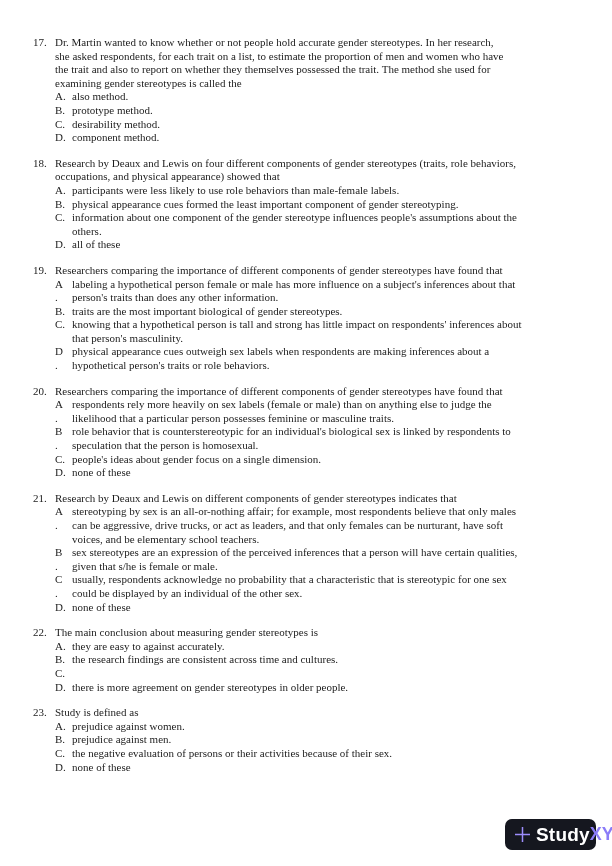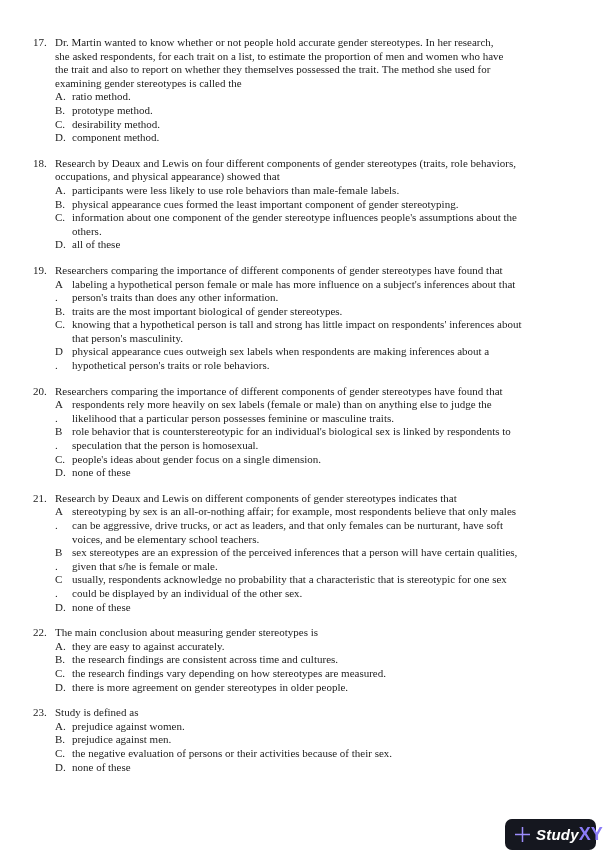--- a/index.html
+++ b/index.html
@@ -32,38 +32,38 @@
     height: 31px;
     background: var(--logo-bg, #15171f);
     border-radius: 7px;
     display: flex;
     align-items: center;
     padding: 0 9px;
     font-family: "Liberation Sans", sans-serif;
     cursor: pointer;
   }
   .logo .plus { display: flex; align-items: center; margin-right: 5px; }
-  .logo .brand { font-weight: bold; font-size: 15px; color: var(--logo-text, #ffffff); letter-spacing: 0.2px; white-space: nowrap; font-style: italic; }
+  .logo .brand { font-weight: bold; font-size: 19px; color: var(--logo-text, #ffffff); letter-spacing: 0.2px; white-space: nowrap; }
   .logo .brand-xy { font-weight: bold; font-size: 18px; color: var(--accent, #8b7cf8); }
 </style>
 </head>
 <body>
 
 <div class="doc">
 
   <div class="question">
     <div class="q-num">17.</div>
     <div class="q-body">
       <div class="q-stem">Dr. Martin wanted to know whether or not people hold accurate gender stereotypes. In her research,
 she asked respondents, for each trait on a list, to estimate the proportion of men and women who have
 the trait and also to report on whether they themselves possessed the trait. The method she used for
 examining gender stereotypes is called the</div>
       <div class="option">
         <span class="opt-letter">A.</span>
-        <span class="opt-text">ratio method.</span>
+        <span class="opt-text">also method.</span>
       </div>
       <div class="option">
         <span class="opt-letter">B.</span>
         <span class="opt-text">prototype method.</span>
       </div>
       <div class="option">
         <span class="opt-letter">C.</span>
         <span class="opt-text">desirability method.</span>
       </div>
       <div class="option">
@@ -190,21 +190,20 @@
       <div class="option">
         <span class="opt-letter">A.</span>
         <span class="opt-text">they are easy to against accurately.</span>
       </div>
       <div class="option">
         <span class="opt-letter">B.</span>
         <span class="opt-text">the research findings are consistent across time and cultures.</span>
       </div>
       <div class="option">
         <span class="opt-letter">C.</span>
-        <span class="opt-text">the research findings vary depending on how stereotypes are measured.</span>
       </div>
       <div class="option">
         <span class="opt-letter">D.</span>
         <span class="opt-text">there is more agreement on gender stereotypes in older people.</span>
       </div>
     </div>
   </div>
 
   <div class="question">
     <div class="q-num">23.</div>

